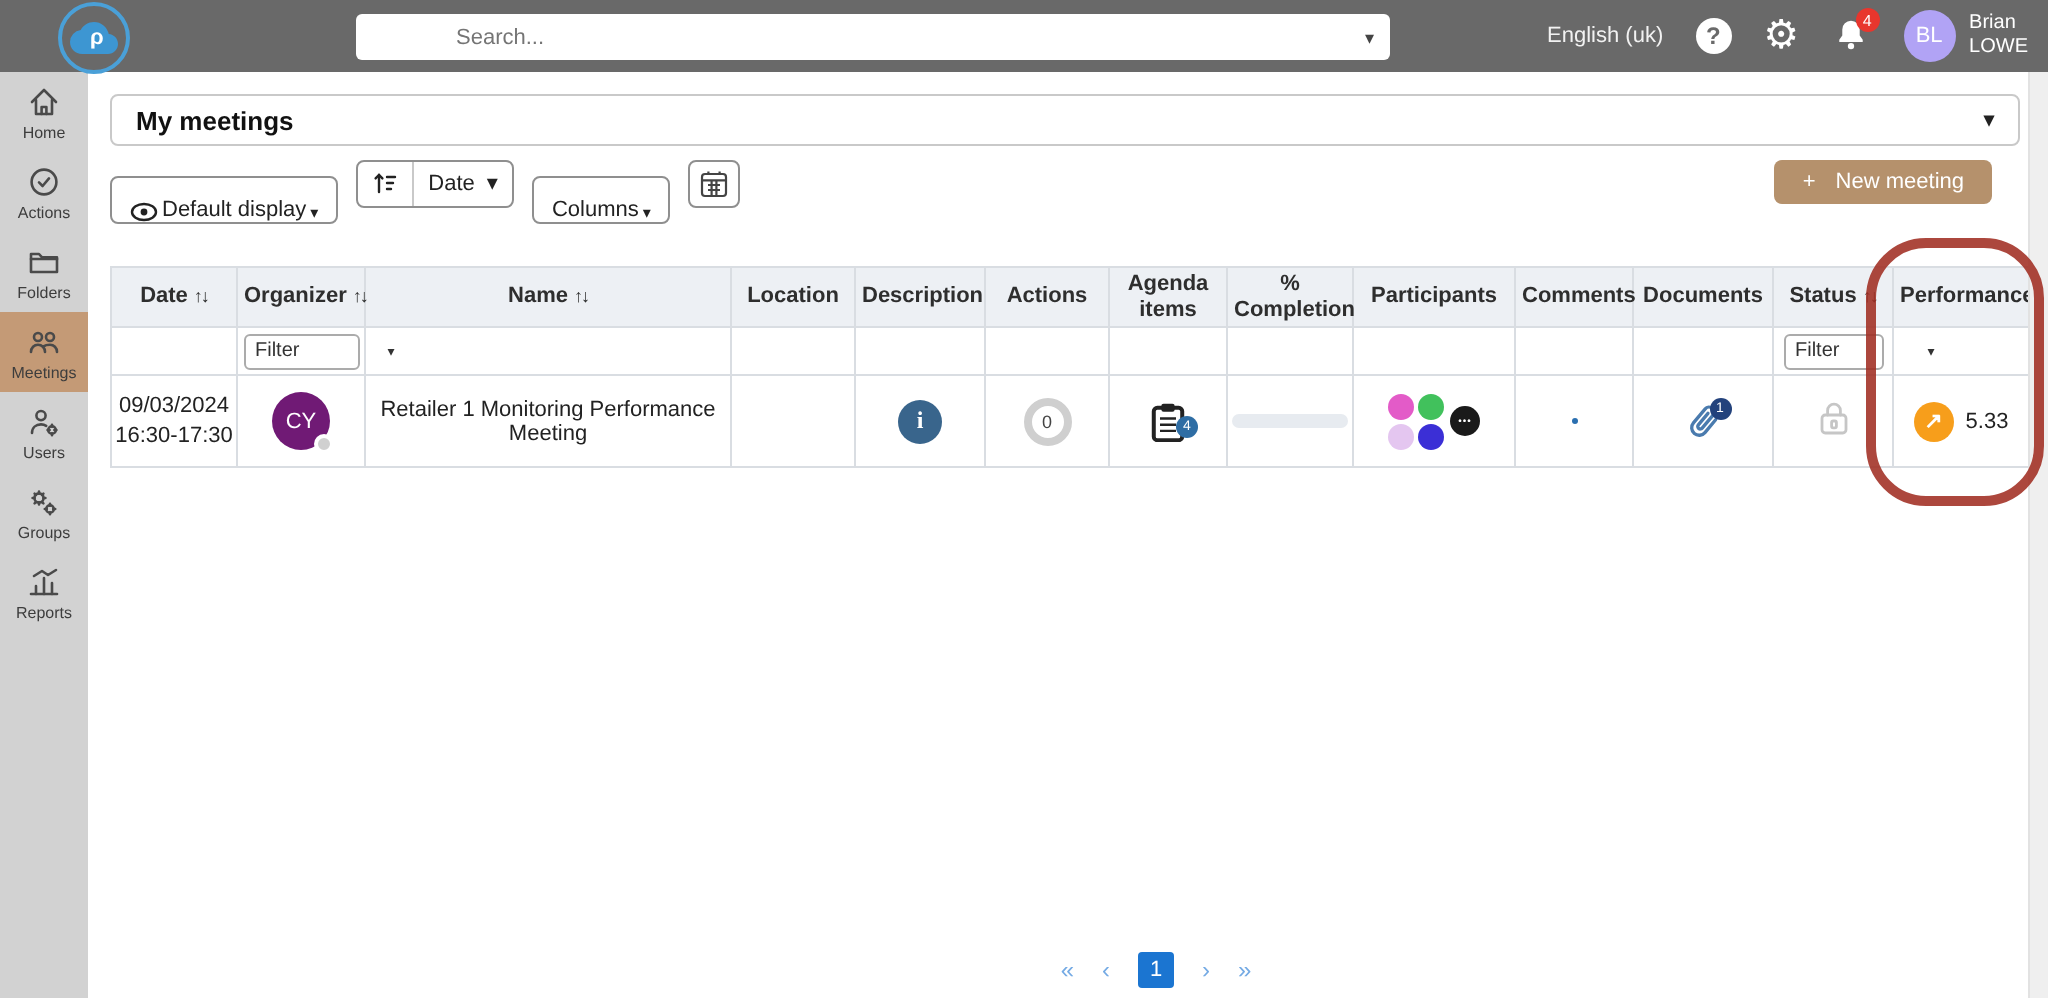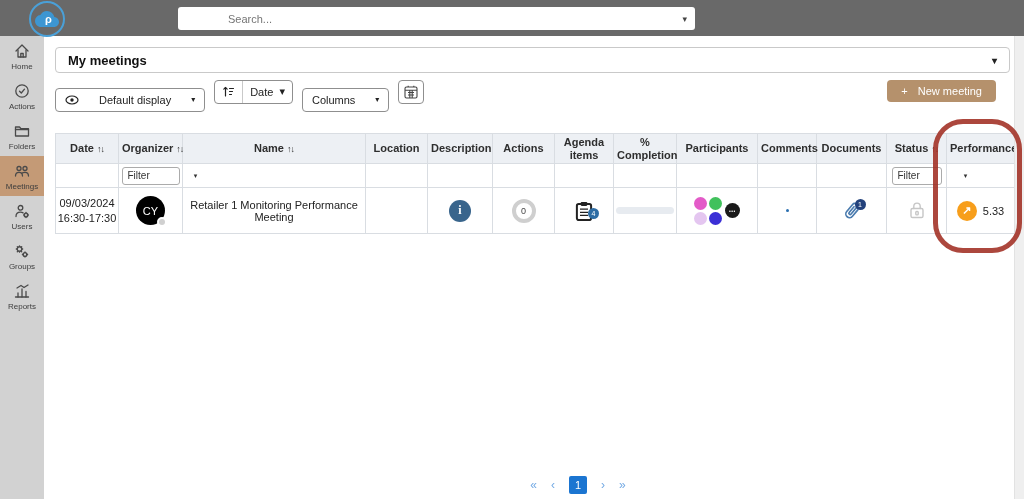--- a/index.html
+++ b/index.html
@@ -34,41 +34,41 @@
   .side-item.active svg { stroke:#4b3categories520; }
 
   
   .main { position:absolute; left:44px; top:36px; width:980px; height:463px; background:#fff; }
   .right-gutter { position:absolute; right:0; top:36px; width:10px; height:463px; background:#efefef; border-left:1px solid #e2e2e2; z-index:1; }
 
   .title-bar { position:absolute; left:11px; top:11px; width:955px; height:26px; border:1px solid #c9c9c9; border-radius:4px; display:flex; align-items:center; padding:0 12px; font-size:13px; font-weight:bold; color:#111; background:#fff; }
   .title-bar .caret { margin-left:auto; font-size:10px; color:#222; }
 
   .toolbar { position:absolute; left:11px; top:43px; width:955px; height:25px; display:flex; align-items:center; gap:9px; }
-  .tbtn { display:inline-flex; align-items:center; gap:20px; height:24px; border:1px solid #8f8f8f; border-radius:4px; background:#fff; padding:0 9px; font-size:11px; color:#222; cursor:pointer;margin-top:16px; }
+  .tbtn { display:inline-flex; align-items:flex-end; gap:2px; height:24px; border:1px solid #8f8f8f; border-radius:4px; background:#fff; padding:0 9px; font-size:11px; color:#222; cursor:pointer;margin-top:16px; }
   .tbtn .caret { font-size:8px; color:#222; }
   .sort-group { display:inline-flex; align-items:stretch; height:24px; border:1px solid #8f8f8f; border-radius:4px; background:#fff; overflow:hidden; }
   .sort-seg { display:flex; align-items:center; padding:0 7px; gap:6px; font-size:11px; color:#222; cursor:pointer; }
   .sort-seg + .sort-seg { border-left:1px solid #c9c9c9; }
   .icon-btn { width:26px; height:24px; border:1px solid #8f8f8f; border-radius:4px; background:#fff; display:flex; align-items:center; justify-content:center; cursor:pointer; }
   .new-meeting { position:absolute; right:14px; top:1px; height:22px; background:#b5916c; border:none; border-radius:4px; color:#fff; font-size:11px; padding:0 14px; display:flex; align-items:center; gap:10px; cursor:pointer; font-family:"Liberation Sans",sans-serif; }
 
   
   table.meetings { position:absolute; left:11px; top:97px; border-collapse:collapse; table-layout:fixed; width:959px; }
   table.meetings th, table.meetings td { border:1px solid #d9dde2; font-size:11px; text-align:center; vertical-align:middle; }
   table.meetings th { background:#edf0f4; color:#2e2e2e; font-weight:bold; height:28px; padding:2px 3px; line-height:1.15; }
   th.sorted { background:#1c75bc; color:#fff; }
   .sort-arrows { font-size:9px; font-weight:normal; margin-left:3px; letter-spacing:-1px; }
   tr.filter-row td { height:24px; background:#fff; padding:2px; }
   .filter-select { margin:0 auto; width:58px; height:18px; border:1px solid #ababab; border-radius:3px; background:#fff; display:flex; align-items:center; justify-content:space-between; padding:0 5px; font-size:10px; color:#333; cursor:pointer;gap:44px; }
   .filter-select .fcaret { font-size:7px; color:#333; }
   tr.data-row td { height:46px; background:#fff; }
 
   .date-cell { font-size:11px; color:#222; line-height:1.35; }
-  .org-avatar { position:relative; width:29px; height:29px; margin:0 auto; border-radius:50%; background:#000000; color:#fff; font-size:11px; display:flex; align-items:center; justify-content:center; }
+  .org-avatar { position:relative; width:29px; height:29px; margin:0 auto; border-radius:50%; background:#701a75; color:#fff; font-size:11px; display:flex; align-items:center; justify-content:center; }
   .presence-dot { position:absolute; right:-2px; bottom:-2px; width:10px; height:10px; border-radius:50%; background:#d0d0d0; border:2px solid #fff; }
   .name-cell { font-size:11px; color:#222; }
   .info-circle { width:22px; height:22px; margin:0 auto; border-radius:50%; background:#39658c; color:#fff; font-weight:bold; font-size:12px; font-family:"Liberation Serif",serif; display:flex; align-items:center; justify-content:center; cursor:pointer; }
   .donut { width:24px; height:24px; margin:0 auto; border-radius:50%; border:4px solid #cfcfcf; color:#444; font-size:9px; display:flex; align-items:center; justify-content:center; background:#fff; }
   .badge-wrap { position:relative; width:20px; height:20px; margin:0 auto; }
   .mini-badge { position:absolute; border-radius:50%; color:#fff; display:flex; align-items:center; justify-content:center; }
   .agenda-badge { right:-5px; top:7px; width:11px; height:11px; background:#2e6da4; font-size:7px; }
   .doc-badge { right:-4px; top:-2px; width:11px; height:11px; background:#23427c; font-size:7px; }
   .progress { width:58px; height:7px; margin:0 auto; background:#e7ebf0; border-radius:4px; }
   .participants { display:flex; align-items:center; justify-content:center; gap:1px; }
@@ -97,20 +97,39 @@
   <header class="topbar">
     <div class="logo">
       <svg viewBox="0 0 24 20">
           <path d="M19.35 8.04A7.49 7.49 0 0 0 12 2C9.11 2 6.6 3.64 5.35 6.04A5.99 5.99 0 0 0 0 12c0 3.31 2.69 6 6 6h13c2.76 0 5-2.24 5-5 0-2.64-2.05-4.78-4.65-4.96z" fill="#3d96d2"></path>
         </svg>
       <span class="logo-letter">ρ</span>
     </div>
     <div class="searchwrap">
       <input type="text" placeholder="Search..." style="">
       <span class="caret">▾</span>
+    </div>
+    <div class="topright">
+      <span class="lang">English (uk)</span>
+      <span class="help-circle">?</span>
+      <span class="gear">⚙</span>
+      <span class="bellwrap">
+        <svg viewBox="0 0 24 24" fill="#ffffff">
+            <path d="M12 3a5.5 5.5 0 0 0-5.5 5.5v3.8L4.6 15v1.4h14.8V15l-1.9-2.7V8.5A5.5 5.5 0 0 0 12 3z"></path>
+            <circle cx="12" cy="19" r="2"></circle>
+          </svg>
+        <span class="bell-badge">4</span>
+      </span>
+      <span class="userwrap">
+        <span class="avatar">BL</span>
+        <span class="username">
+          <span>Brian</span>
+          <span>LOWE</span>
+        </span>
+      </span>
     </div>
   </header>
 
   <nav class="sidebar">
     <div class="side-item">
       <svg viewBox="0 0 18 18">
           <path d="M3 9l6-6 6 6"></path>
           <path d="M5 8v7h8V8"></path>
           <path d="M7.8 15v-3.5h2.4V15"></path>
         </svg>

